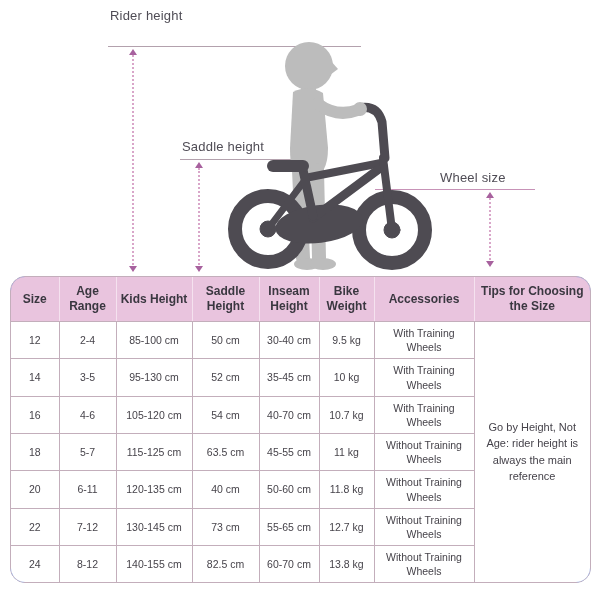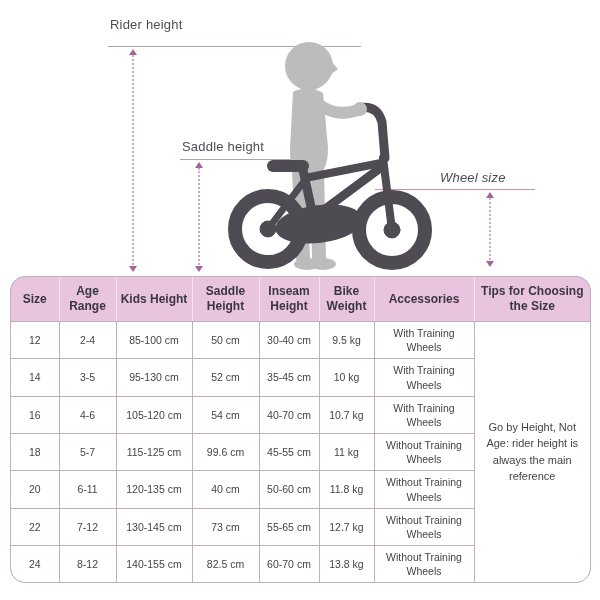--- a/index.html
+++ b/index.html
@@ -37,33 +37,33 @@
   tr td:first-child{border-left:none;margin-top:6px;}
   tr td:last-child{border-right:none;}
   tr:last-child td{border-bottom:none;}
   .tips-cell{font-size:11px;line-height:1.5;padding:6px 8px;color:#45424a;border-right:none;}
 </style>
 </head>
 <body>
 
 <div class="diagram">
 
-  <div class="dlabel" style="left:110px;top:17px;">Rider height</div>
+  <div class="dlabel" style="left:110px;top:8px;">Rider height</div>
   <div class="hline gray" style="left:108px;top:46px;width:253px;"></div>
   <div class="arrow up" style="left:129px;top:49px;"></div>
   <div class="vdash" style="left:132px;top:55px;height:210px;"></div>
   <div class="arrow down" style="left:129px;top:266px;"></div>
 
   <div class="dlabel" style="left:182px;top:139px;">Saddle height</div>
   <div class="hline gray" style="left:180px;top:159px;width:130px;"></div>
   <div class="arrow up" style="left:195px;top:162px;"></div>
   <div class="vdash" style="left:198px;top:168px;height:97px;"></div>
   <div class="arrow down" style="left:195px;top:266px;"></div>
 
-  <div class="dlabel" style="left:440px;top:170px;font-style:italic;">Wheel size</div>
+  <div class="dlabel" style="left:440px;top:170px;">Wheel size</div>
   <div class="hline pink" style="left:375px;top:189px;width:160px;"></div>
   <div class="arrow up" style="left:486px;top:192px;"></div>
   <div class="vdash" style="left:489px;top:198px;height:62px;"></div>
   <div class="arrow down" style="left:486px;top:261px;"></div>
 
   <svg class="illus" viewBox="0 0 230 245">
 
     <g fill="#bcbcbc" stroke="none">
       <circle cx="94" cy="36" r="24"></circle>
       <path d="M115,30 l8,9 l-8,6 z"></path>
@@ -155,21 +155,21 @@
           <td>105-120 cm</td>
           <td>54 cm</td>
           <td>40-70 cm</td>
           <td>10.7 kg</td>
           <td>With Training Wheels</td>
         </tr>
         <tr>
           <td>18</td>
           <td>5-7</td>
           <td>115-125 cm</td>
-          <td>99.6 cm</td>
+          <td>63.5 cm</td>
           <td>45-55 cm</td>
           <td>11 kg</td>
           <td>Without Training Wheels</td>
         </tr>
         <tr>
           <td>20</td>
           <td>6-11</td>
           <td>120-135 cm</td>
           <td>40 cm</td>
           <td>50-60 cm</td>

